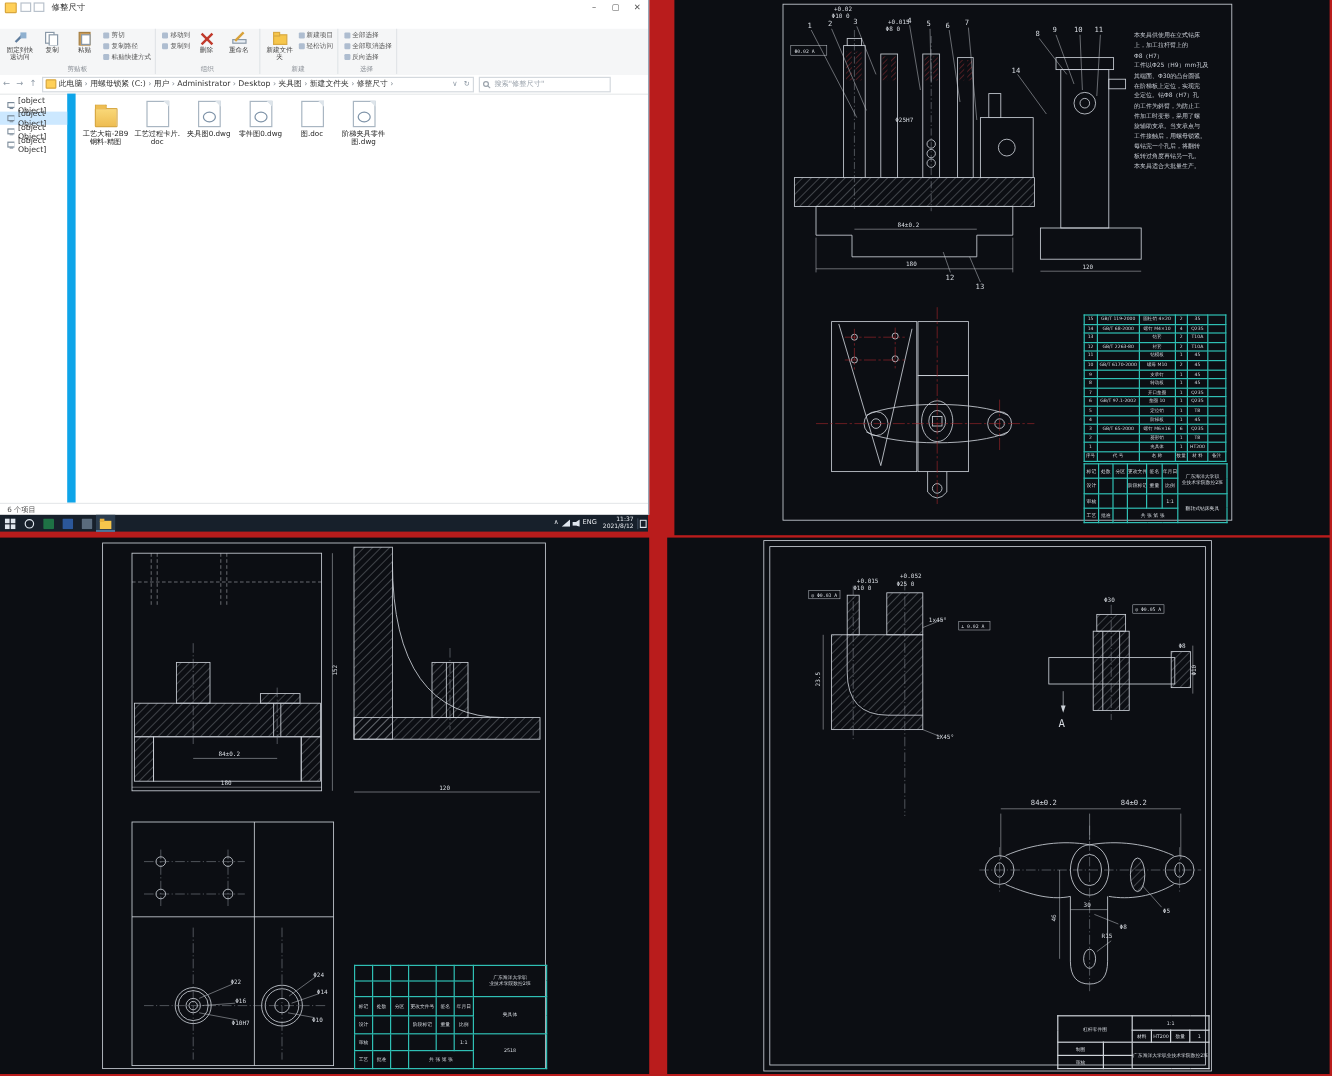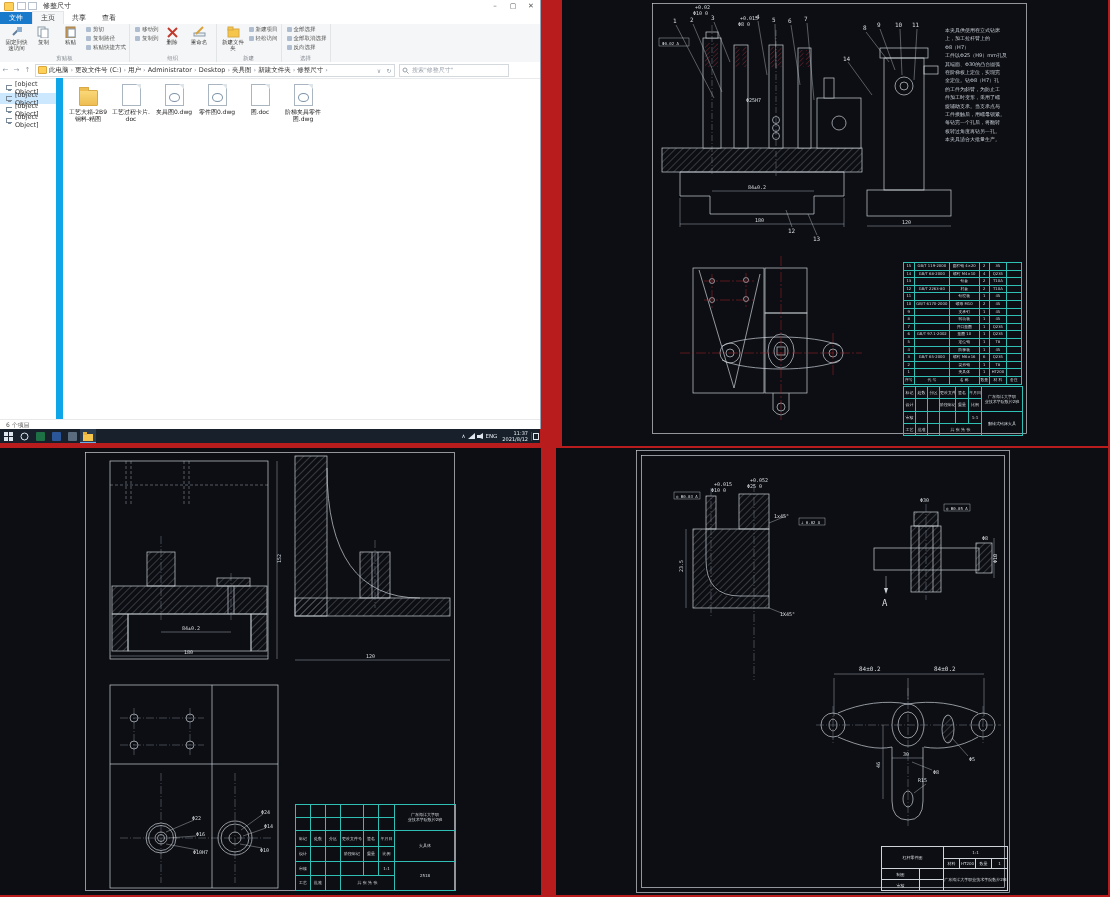--- a/index.html
+++ b/index.html
@@ -91,26 +91,20 @@
       <span class="qat"></span>
       <span class="qat"></span>
       <span id="win-title">修整尺寸</span>
       <span id="win-btns">
         <span>–</span>
         <span>▢</span>
         <span>✕</span>
       </span>
     </div>
 
-    <div id="tabrow" class="abs">
-      <span id="tab-file">文件</span>
-      <span class="tab sel">主页</span>
-      <span class="tab">共享</span>
-      <span class="tab">查看</span>
-    </div>
 
     <div id="ribbon" class="abs">
       <div class="rgroup">
         <div class="ritems">
           <div class="rbig">
             <svg width="13" height="12">
                 <line x1="3" y1="9" x2="9" y2="3" stroke="#5f7d9e" stroke-width="2"></line>
                 <rect x="7" y="1" width="5" height="5" fill="#8fb0cf"></rect>
               </svg>
             <span>固定到快速访问</span>
@@ -236,21 +230,21 @@
       <span class="navb">←</span>
       <span class="navb">→</span>
       <span class="navb">↑</span>
       <div id="addrbox">
         <span class="tb-ico"></span>
         <div class="crumb">
 
             <span class="seg">此电脑</span>
             <span class="sep">›</span>
 
-            <span class="seg">更改文件号 (C:)</span>
+            <span class="seg">用螺母锁紧 (C:)</span>
             <span class="sep">›</span>
 
             <span class="seg">用户</span>
             <span class="sep">›</span>
 
             <span class="seg">Administrator</span>
             <span class="sep">›</span>
 
             <span class="seg">Desktop</span>
             <span class="sep">›</span>

